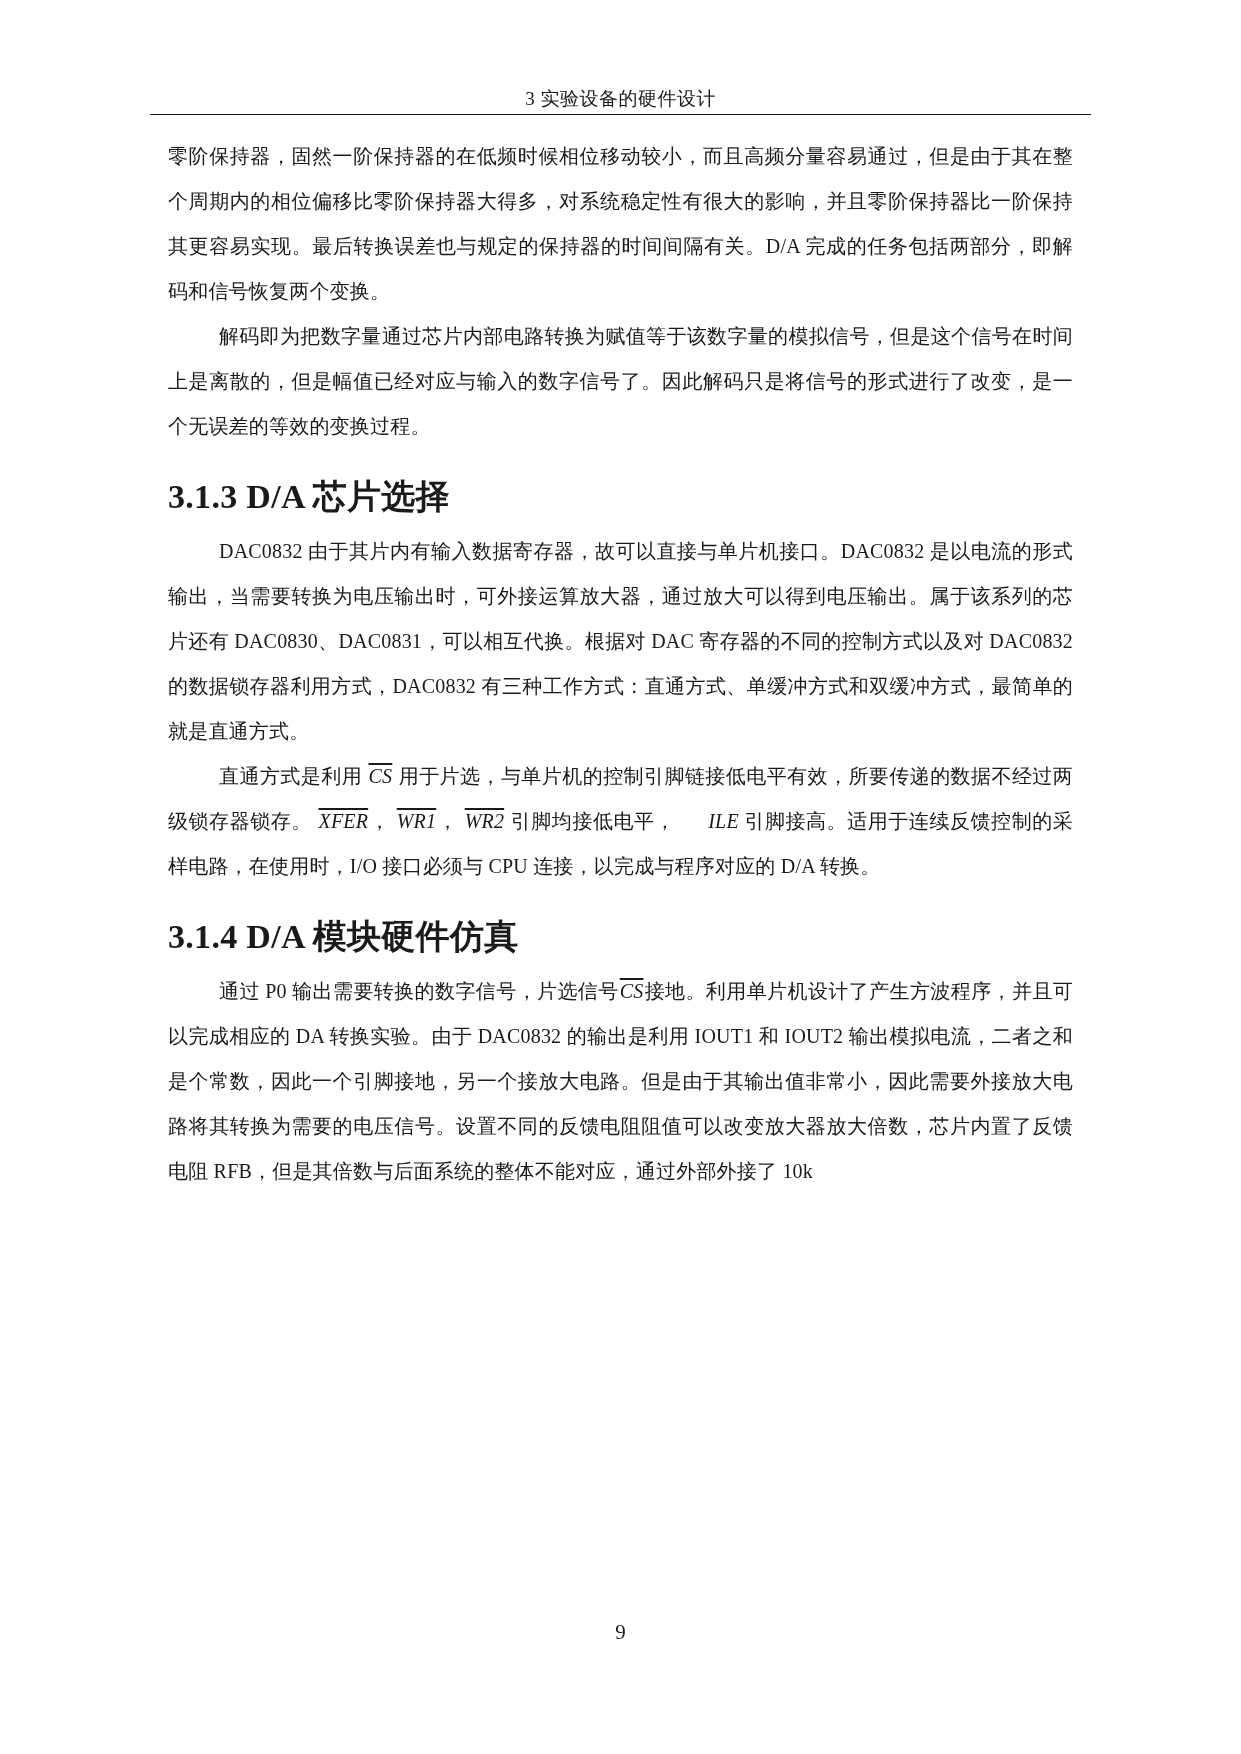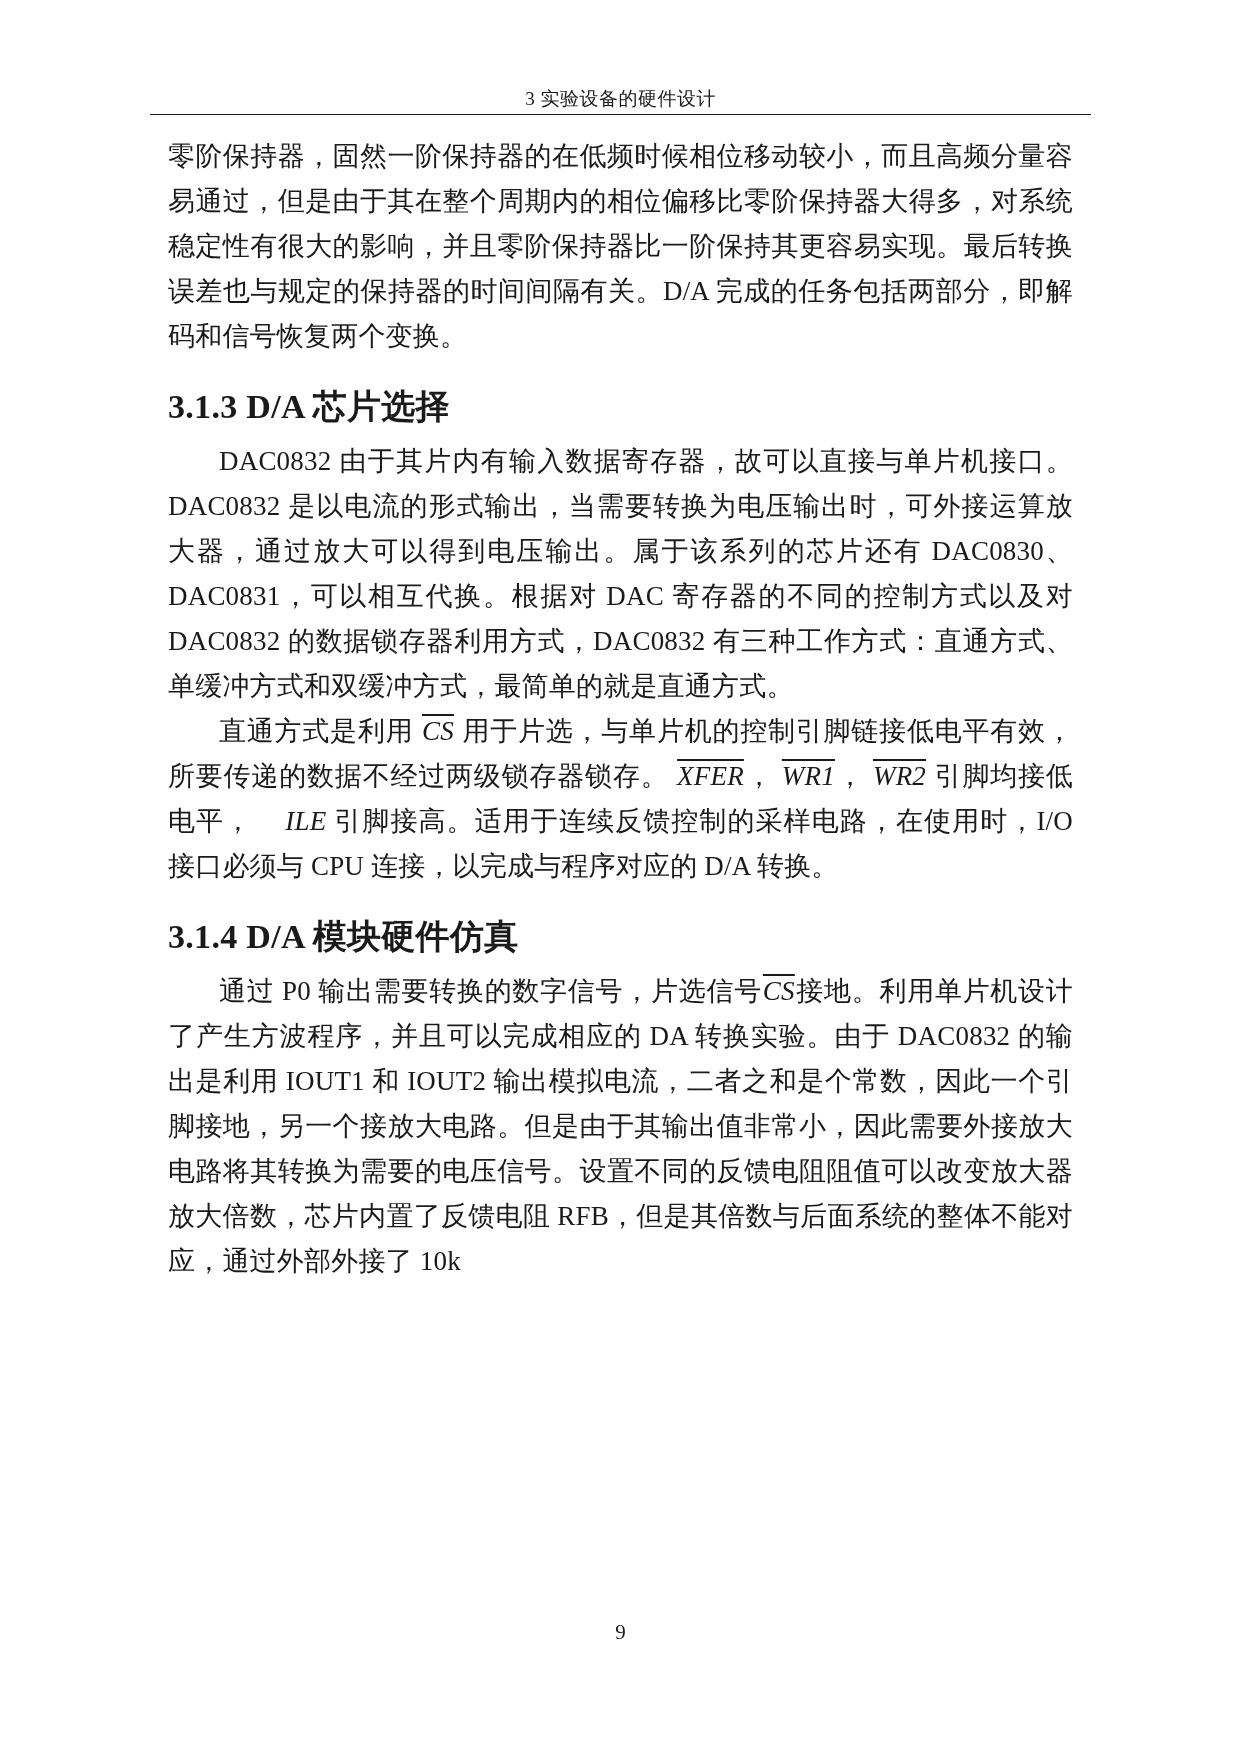--- a/index.html
+++ b/index.html
@@ -38,21 +38,21 @@
     border-top: 1.5px solid #1a1a1a;
   }
   .content {
     position: absolute;
     top: 134px;
     left: 168px;
     width: 905px;
   }
   p {
     margin: 0;
-    font-size: 27px;
+    font-size: 20px;
     line-height: 45px;
     text-align: justify;
     text-justify: inter-ideograph;
     letter-spacing: 0.2px;
   }
   p.indent {
     text-indent: 51px;
   }
   h2 {
     margin: 26px 0 10px 0;
@@ -88,20 +88,21 @@
 <body>
 
 <div class="page">
 
   <div class="header">3  实验设备的硬件设计</div>
   <div class="header-rule"></div>
 
   <div class="content">
 
     <p>零阶保持器，固然一阶保持器的在低频时候相位移动较小，而且高频分量容易通过，但是由于其在整个周期内的相位偏移比零阶保持器大得多，对系统稳定性有很大的影响，并且零阶保持器比一阶保持其更容易实现。最后转换误差也与规定的保持器的时间间隔有关。D/A 完成的任务包括两部分，即解码和信号恢复两个变换。</p>
+    <p class="indent">解码即为把数字量通过芯片内部电路转换为赋值等于该数字量的模拟信号，但是这个信号在时间上是离散的，但是幅值已经对应与输入的数字信号了。因此解码只是将信号的形式进行了改变，是一个无误差的等效的变换过程。</p>
 
     <h2>
       <span class="sec-num">3.1.3</span>
       <span>D/A 芯片选择</span>
     </h2>
 
     <p class="indent">DAC0832 由于其片内有输入数据寄存器，故可以直接与单片机接口。DAC0832 是以电流的形式输出，当需要转换为电压输出时，可外接运算放大器，通过放大可以得到电压输出。属于该系列的芯片还有 DAC0830、DAC0831，可以相互代换。根据对 DAC 寄存器的不同的控制方式以及对 DAC0832 的数据锁存器利用方式，DAC0832 有三种工作方式：直通方式、单缓冲方式和双缓冲方式，最简单的就是直通方式。</p>
 
     <p class="indent"><span>直通方式是利用</span> <span class="overline">CS</span> <span>用于片选，与单片机的控制引脚链接低电平有效，所要传递的数据不经过两级锁存器锁存。</span> <span class="overline">XFER</span><span>，</span> <span class="overline">WR1</span><span>，</span> <span class="overline">WR2</span> <span>引脚均接低电平，</span><span class="ital">ILE</span> <span>引脚接高。适用于连续反馈控制的采样电路，在使用时，I/O 接口必须与 CPU 连接，以完成与程序对应的 D/A 转换。</span></p>
 

